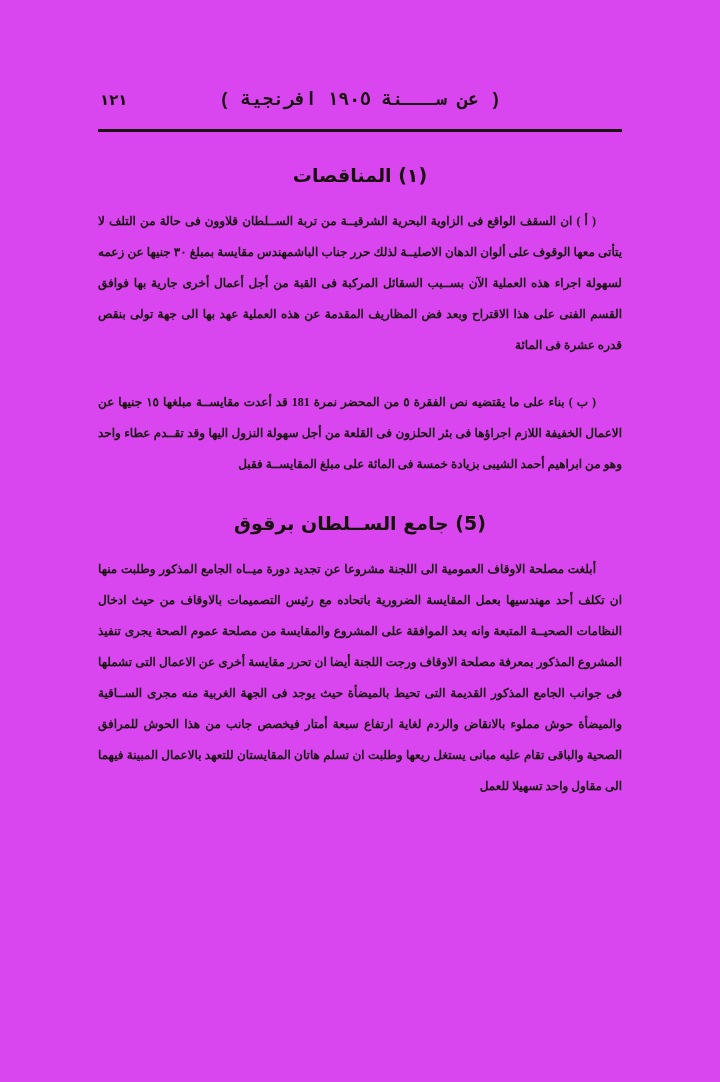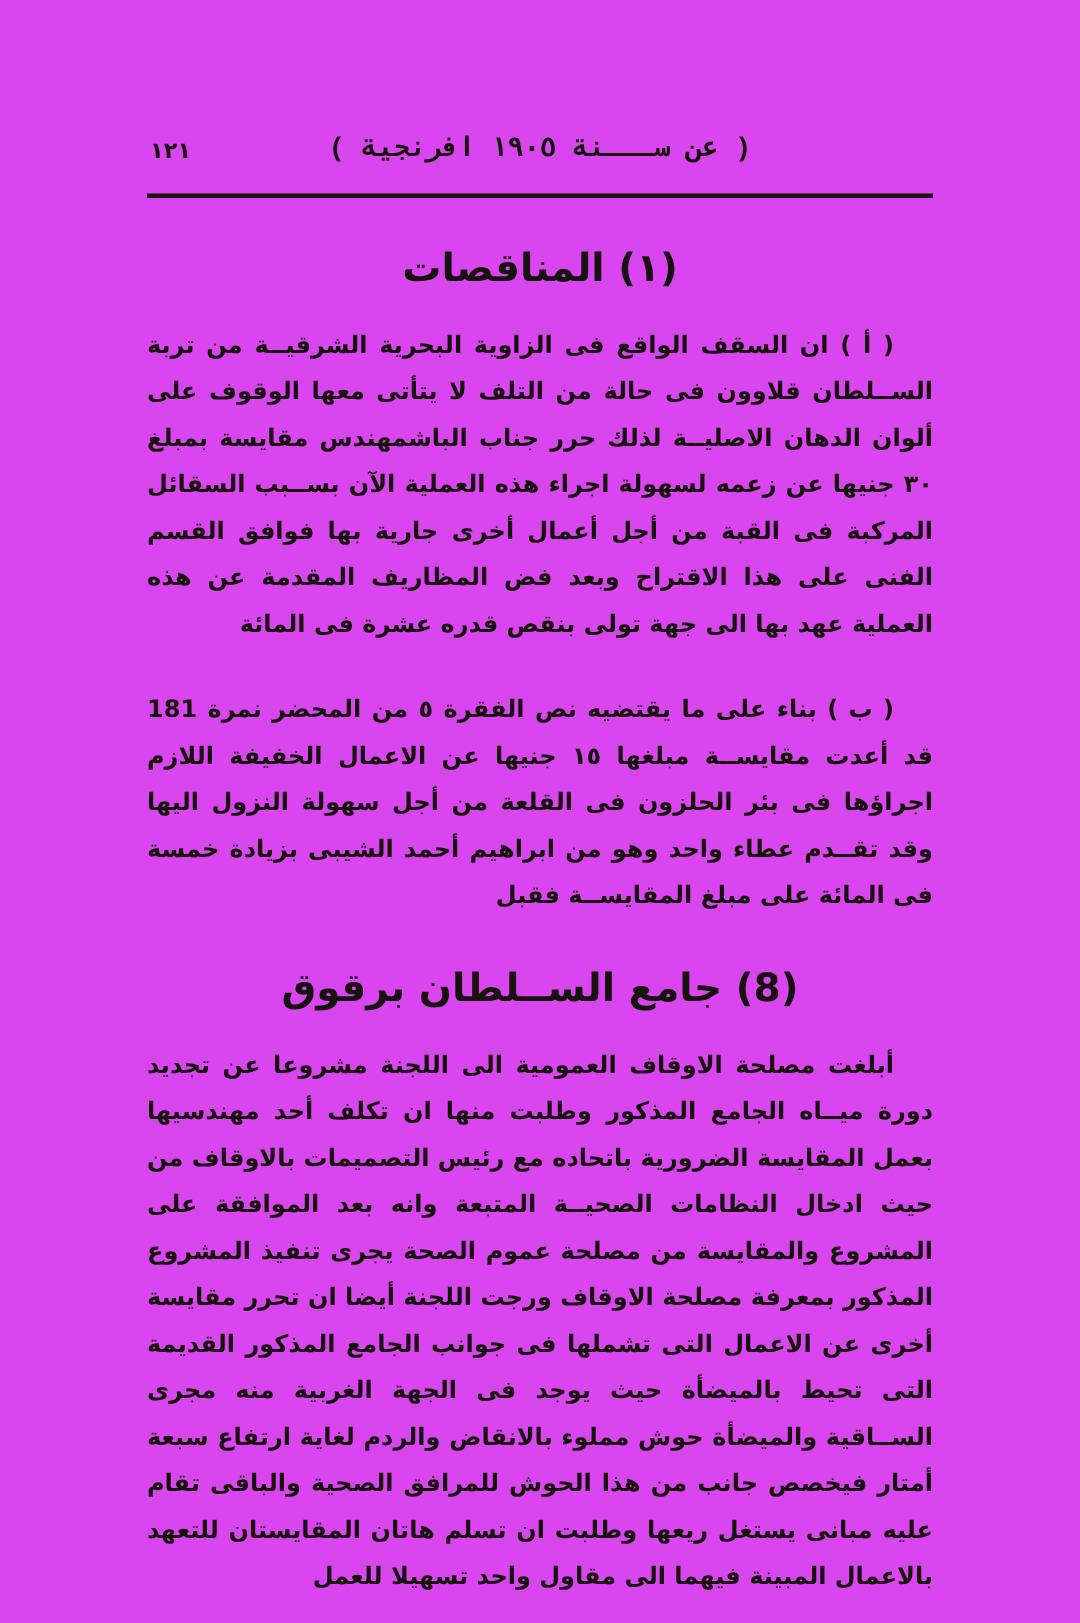--- a/index.html
+++ b/index.html
@@ -45,31 +45,32 @@
     font-weight: bold;
   }
   .rule {
     border: none;
     border-top: 3px solid #191410;
     margin: 9px 0 0 0;
   }
   .section-heading {
     text-align: center;
     font-weight: bold;
-    font-size: 26px;
+    font-size: 19px;
     margin: 32px 0 20px 0;
   }
   p.body-par {
-    font-size: 16px;
+    font-size: 12px;
     line-height: 31px;
     font-weight: 600;
     text-align: justify;
     text-align-last: right;
     margin: 0 0 26px 0;
     text-indent: 26px;
+    font-family: Liberation Serif, serif;
   }
 </style>
 </head>
 <body>
 
 <div class="page">
   <div class="content">
 
     <div class="header">
       <span class="page-number">١٢١</span>
@@ -77,18 +78,18 @@
     </div>
 
     <hr class="rule">
 
     <h2 class="section-heading">(١) المناقصات</h2>
 
     <p class="body-par">( أ ) ان السقف الواقع فى الزاوية البحرية الشرقيــة من تربة الســلطان قلاوون فى حالة من التلف لا يتأتى معها الوقوف على ألوان الدهان الاصليــة لذلك حرر جناب الباشمهندس مقايسة بمبلغ ٣٠ جنيها عن زعمه لسهولة اجراء هذه العملية الآن بســبب السقائل المركبة فى القبة من أجل أعمال أخرى جارية بها فوافق القسم الفنى على هذا الاقتراح وبعد فض المظاريف المقدمة عن هذه العملية عهد بها الى جهة تولى بنقص قدره عشرة فى المائة</p>
 
     <p class="body-par">( ب ) بناء على ما يقتضيه نص الفقرة ٥ من المحضر نمرة 181 قد أعدت مقايســة مبلغها ١٥ جنيها عن الاعمال الخفيفة اللازم اجراؤها فى بئر الحلزون فى القلعة من أجل سهولة النزول اليها وقد تقــدم عطاء واحد وهو من ابراهيم أحمد الشيبى بزيادة خمسة فى المائة على مبلغ المقايســة فقبل</p>
 
-    <h2 class="section-heading">(8) جامع الســلطان برقوق</h2>
+    <h2 class="section-heading">(5) جامع الســلطان برقوق</h2>
 
     <p class="body-par">أبلغت مصلحة الاوقاف العمومية الى اللجنة مشروعا عن تجديد دورة ميــاه الجامع المذكور وطلبت منها ان تكلف أحد مهندسيها بعمل المقايسة الضرورية باتحاده مع رئيس التصميمات بالاوقاف من حيث ادخال النظامات الصحيــة المتبعة وانه بعد الموافقة على المشروع والمقايسة من مصلحة عموم الصحة يجرى تنفيذ المشروع المذكور بمعرفة مصلحة الاوقاف ورجت اللجنة أيضا ان تحرر مقايسة أخرى عن الاعمال التى تشملها فى جوانب الجامع المذكور القديمة التى تحيط بالميضأة حيث يوجد فى الجهة الغربية منه مجرى الســاقية والميضأة حوش مملوء بالانقاض والردم لغاية ارتفاع سبعة أمتار فيخصص جانب من هذا الحوش للمرافق الصحية والباقى تقام عليه مبانى يستغل ريعها وطلبت ان تسلم هاتان المقايستان للتعهد بالاعمال المبينة فيهما الى مقاول واحد تسهيلا للعمل</p>
 
   </div>
 </div>
 
 </body></html>

